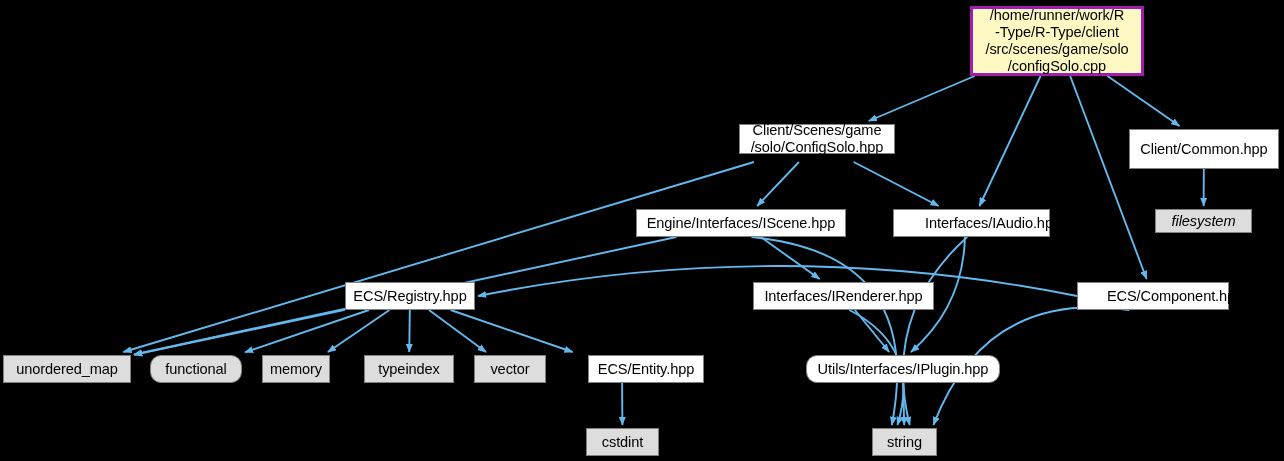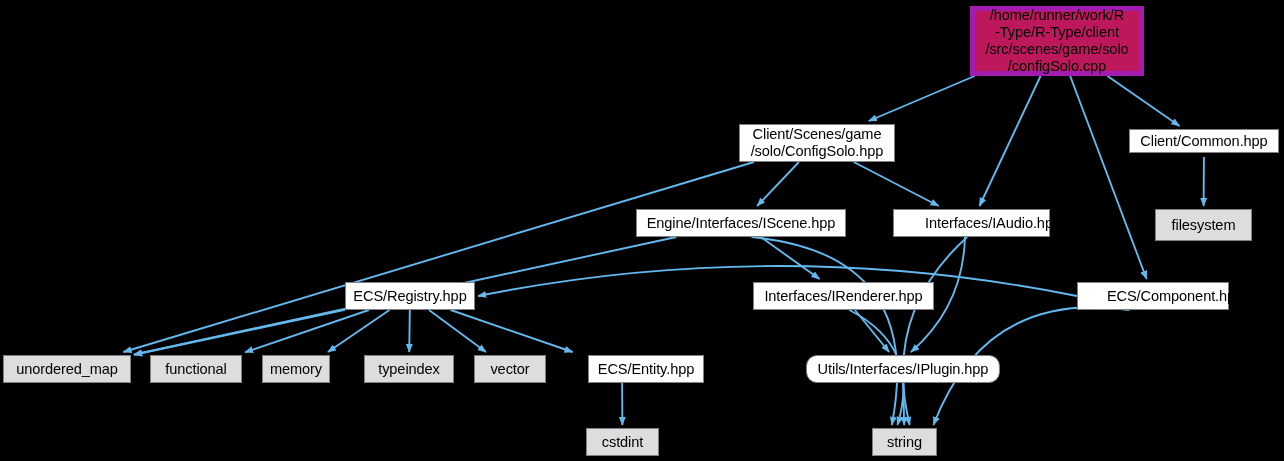--- a/index.html
+++ b/index.html
@@ -36,22 +36,22 @@
     white-space: pre;
     letter-spacing: -0.1px;
   }
   .node-project {
     background: #ffffff;
   }
   .node-system {
     background: #dddddd;
   }
   .node-root {
-    background: #be185d;
-    border: 5px solid #a21caf;
+    background: #fef9c3;
+    border: 3px solid #a21caf;
   }
 </style>
 </head>
 <body>
 
 <div id="graph-root">
   <svg id="edge-layer" viewBox="0 0 1284 461" xmlns="http://www.w3.org/2000/svg">
     <defs>
       <marker id="arrowhead" markerWidth="9" markerHeight="7" refX="8.2" refY="3.5" orient="auto" markerUnits="userSpaceOnUse">
         <polygon points="0,0 9,3.5 0,7" fill="#63b8ee"></polygon>
@@ -83,31 +83,31 @@
         <path d="M428.986301369863,310 L485.94520547945206,352"></path>
         <path d="M450.6575342465753,310 L572.6301369863014,352"></path>
         <path d="M622.0958904109589,383 L622.3835616438356,425"></path>
       </g>
   </svg>
   <div id="nodes-group">
       <div class="node node-root" style="left: 970px; top: 6px; width: 174px; height: 70px;">/home/runner/work/R
 -Type/R-Type/client
 /src/scenes/game/solo
 /configSolo.cpp</div>
-      <div class="node node-project" style="left: 739px; top: 124px; width: 156px; height: 38px;">Client/Scenes/game
+      <div class="node node-project" style="left: 739px; top: 124px; width: 156px; height: 30px;">Client/Scenes/game
 /solo/ConfigSolo.hpp</div>
-      <div class="node node-project" style="left: 1129px; top: 129px; width: 150px; height: 24px;">Client/Common.hpp</div>
+      <div class="node node-project" style="left: 1129px; top: 129px; width: 150px; height: 40px;">Client/Common.hpp</div>
       <div class="node node-project" style="left: 636px; top: 209px; width: 210px; height: 28px;">Engine/Interfaces/IScene.hpp</div>
       <div class="node node-project" style="left: 893px; top: 209px; width: 157px; height: 28px; padding-left: 43px;">Interfaces/IAudio.hpp</div>
-      <div class="node node-system" style="left: 1155px; top: 209px; width: 97px; height: 32px;">filesystem</div>
+      <div class="node node-system" style="left: 1155px; top: 209px; width: 97px; height: 24px; font-style: italic;">filesystem</div>
       <div class="node node-project" style="left: 345px; top: 282px; width: 130px; height: 28px; text-align: center;">ECS/Registry.hpp</div>
       <div class="node node-project" style="left: 753px; top: 282px; width: 181px; height: 28px;">Interfaces/IRenderer.hpp</div>
       <div class="node node-project" style="left: 1077px; top: 282px; width: 152px; height: 28px; padding-left: 44px;">ECS/Component.hpp</div>
       <div class="node node-system" style="left: 3px; top: 355px; width: 128px; height: 28px;">unordered_map</div>
-      <div class="node node-system" style="left: 150px; top: 355px; width: 92px; height: 28px;">functional</div>
+      <div class="node node-system" style="left: 150px; top: 355px; width: 92px; height: 28px; border-radius: 11px;">functional</div>
       <div class="node node-system" style="left: 262px; top: 355px; width: 68px; height: 28px;">memory</div>
       <div class="node node-system" style="left: 364px; top: 355px; width: 90px; height: 28px;">typeindex</div>
       <div class="node node-system" style="left: 474px; top: 355px; width: 72px; height: 28px;">vector</div>
       <div class="node node-project" style="left: 564px; top: 355px; width: 116px; height: 28px; margin-left: 24px;">ECS/Entity.hpp</div>
       <div class="node node-project" style="left: 806px; top: 355px; width: 194px; height: 28px; border-radius: 11px;">Utils/Interfaces/IPlugin.hpp</div>
       <div class="node node-system" style="left: 586px; top: 428px; width: 73px; height: 28px;">cstdint</div>
       <div class="node node-system" style="left: 872px; top: 428px; width: 65px; height: 28px;">string</div>
     </div>
 </div>
 

